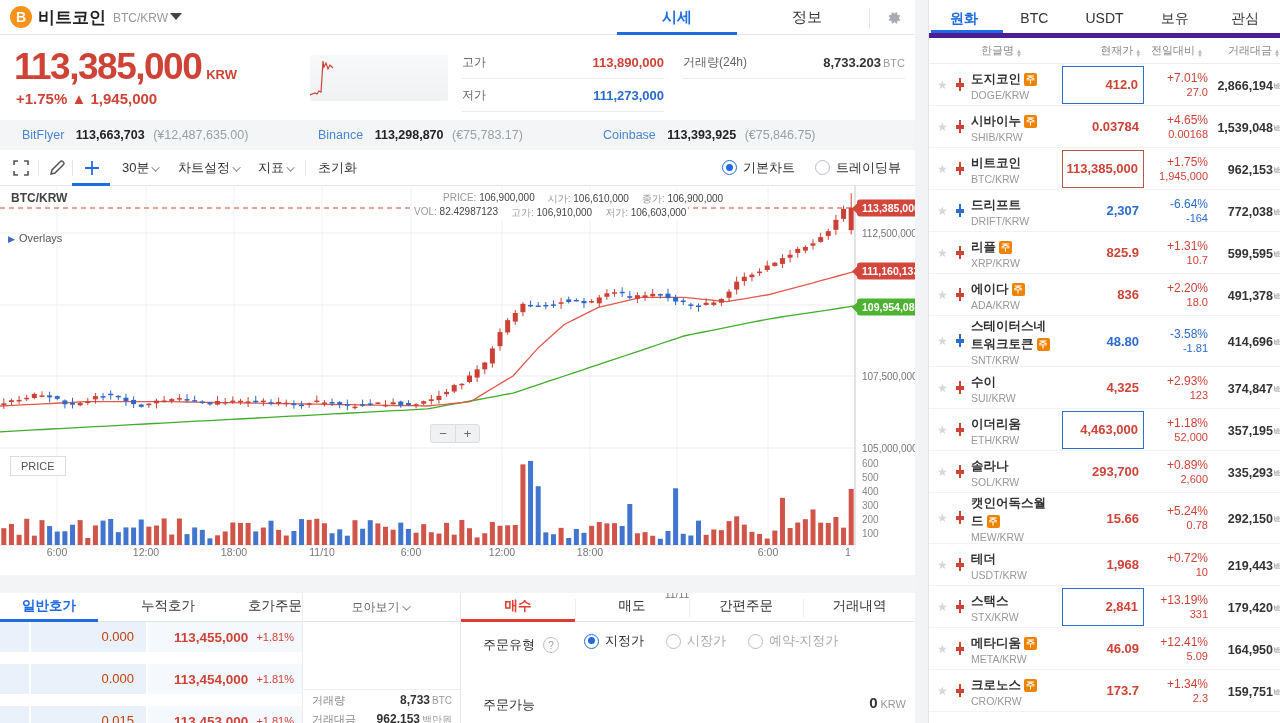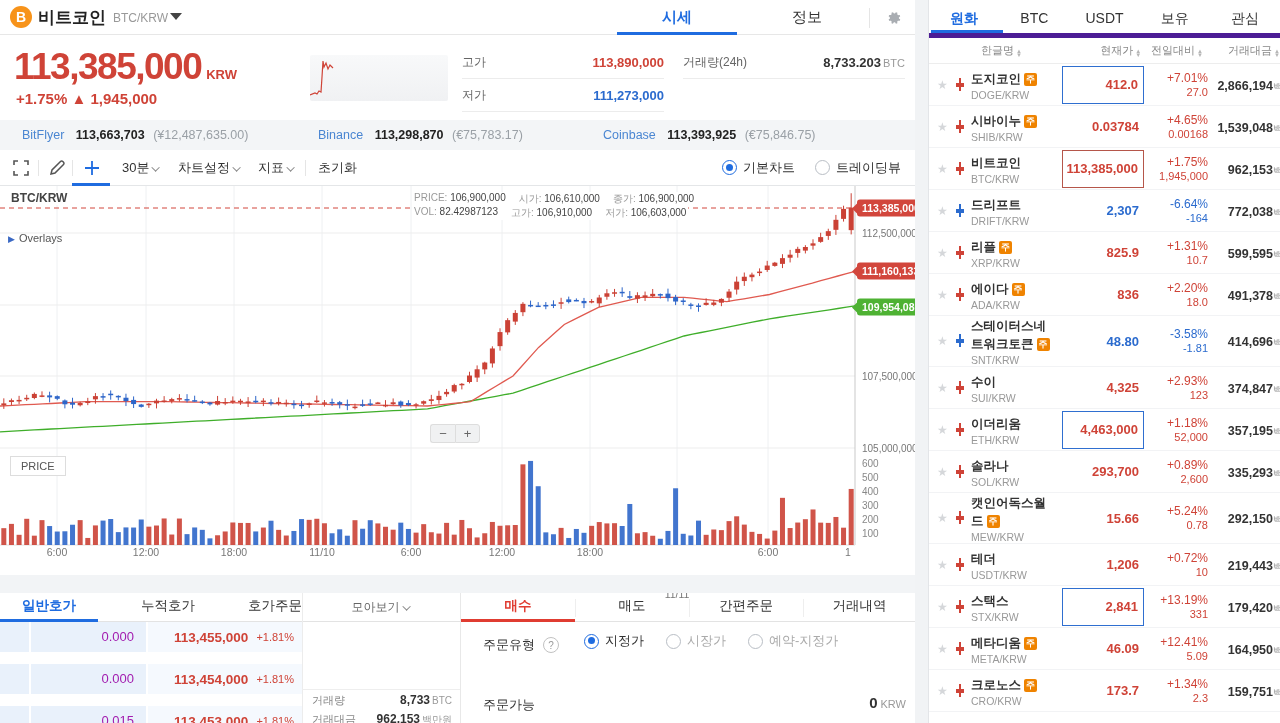--- a/index.html
+++ b/index.html
@@ -64,21 +64,21 @@
   .rdot.sel { border-color:#1f6ce0; }
   .rdot.sel::after { content:""; position:absolute; left:2.5px; top:2.5px; width:7px; height:7px;
     border-radius:50%; background:#1f6ce0; }
 
   
   #chart { position:absolute; left:0; top:186px; width:915px; height:389px; }
   #chart-svg { position:absolute; left:0; top:0; }
   .ci-sym { position:absolute; left:8px; top:5px; font-size:12px; font-weight:bold; color:#444; background:#fff; padding:0 3px; }
   .ci-row { position:absolute; left:412px; display:flex; gap:13px; font-size:10px; background:#fff; padding:0 2px; }
   .ci-row .lb { color:#999; } .ci-row .vv { color:#444; }
-  .ci-r1 { top:6px; } .ci-r2 { top:20px; }
+  .ci-r1 { top:6px;margin-left:29px; } .ci-r2 { top:20px; }
   .overlays { position:absolute; left:8px; top:46px; font-size:11px; color:#555; cursor:pointer; }
   .overlays .tri { color:#3b69c4; font-size:9px; margin-right:4px; }
   .vol-box { position:absolute; left:10px; top:270px; background:#fff; border:1px solid #ddd;
     font-size:11px; color:#555; padding:3px 10px; }
   .zoom-btns { position:absolute; left:430px; top:238px; display:flex; }
   .zbtn { width:25px; height:19px; background:#f0f1f2; border:1px solid #ddd; color:#666;
     font-size:13px; text-align:center; line-height:17px; cursor:pointer; }
   .zbtn:first-child { border-right:none; border-radius:3px 0 0 3px; }
   .zbtn:last-child { border-radius:0 3px 3px 0; }
   .ytick { position:absolute; left:862px; transform:translateY(-50%); font-size:10px; color:#777; white-space:nowrap; }
@@ -100,21 +100,21 @@
   .ptab { position:absolute; top:0; height:29px; text-align:center; line-height:26px;
     font-size:13.5px; color:#333; cursor:pointer; }
   .ptab.on-blue { color:#1f6ce0; font-weight:bold; border-bottom:3px solid #1f6ce0; }
   .ptab.on-red { color:#e03c31; font-weight:bold; border-bottom:3px solid #e03c31; }
   .ob-vline { position:absolute; left:302px; top:0; width:1px; height:130px; background:#ececec; }
   .ob-collapse { position:absolute; left:302px; top:0; width:158px; height:29px; display:flex;
     align-items:center; justify-content:center; font-size:12px; color:#666; cursor:pointer; }
   .ob-rows { position:absolute; left:0; top:29px; width:302px; }
   .ob-row { height:30px; margin-bottom:12px; display:flex; cursor:pointer; }
   .ob-sp { width:29px; background:#e9f1fb; margin-right:2px; }
-  .ob-qty { width:115px; background:#e9f1fb; text-align:right; font-size:13px; color:#a21caf;
+  .ob-qty { width:115px; background:#e9f1fb; text-align:right; font-size:13px; color:#c2410c;
     line-height:30px; padding-right:12px; }
   .ob-pr { width:154px; background:#f5f9fe; margin-left:2px; display:flex; align-items:center;
     justify-content:flex-end; padding-right:8px; gap:8px; }
   .ob-price { font-size:13.5px; font-weight:bold; color:#cf4337; }
   .ob-pct { font-size:11px; color:#cf4337; }
   .ob-mini { position:absolute; left:302px; top:98px; width:158px; }
   .mini-row { display:flex; justify-content:space-between; padding:2px 8px 2px 10px; font-size:11px; }
   .mini-row .lb { color:#888; }
   .mini-row .vv { color:#333; font-weight:bold; font-size:12px; }
   .mini-row .un { color:#999; font-weight:normal; font-size:10px; margin-left:2px; }
@@ -995,21 +995,21 @@
       </span>
     </div>
 
     <div class="s-row">
       <span class="s-star">★</span>
       <span class="s-trend t-up"></span>
       <span class="s-name">
         <span class="s-nm"><span>테더</span></span>
         <div class="s-sym">USDT/KRW</div>
       </span>
-      <span class="s-price c-up">1,206</span>
+      <span class="s-price c-up">1,968</span>
       <span class="s-chg c-up">
         <div class="pct">+0.72%</div>
         <div class="ab">10</div>
       </span>
       <span class="s-val">
         <span class="v">219,443</span><span class="un">백만</span>
       </span>
     </div>
 
     <div class="s-row">

